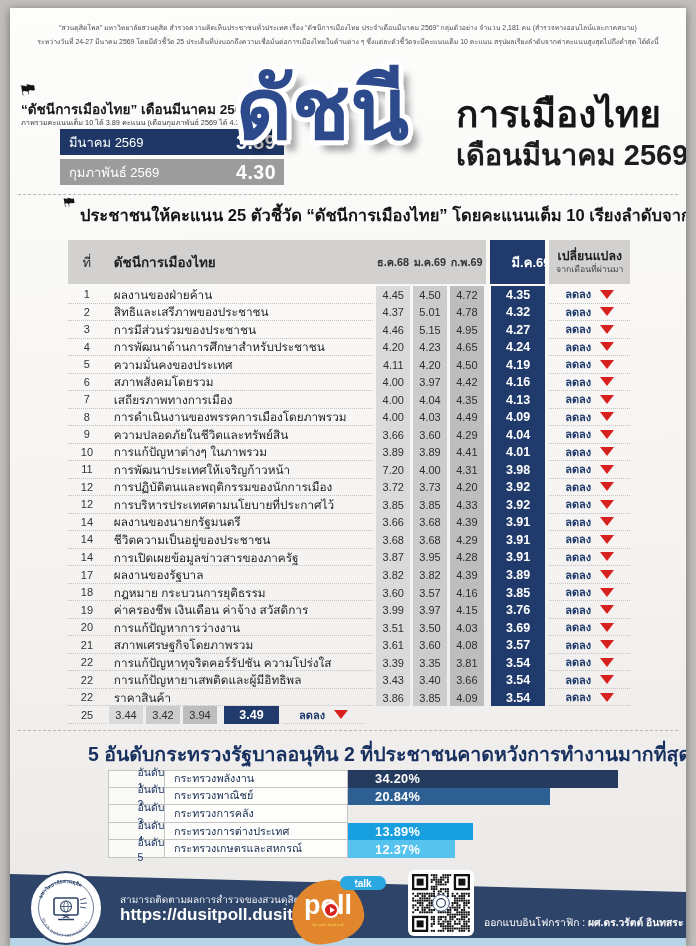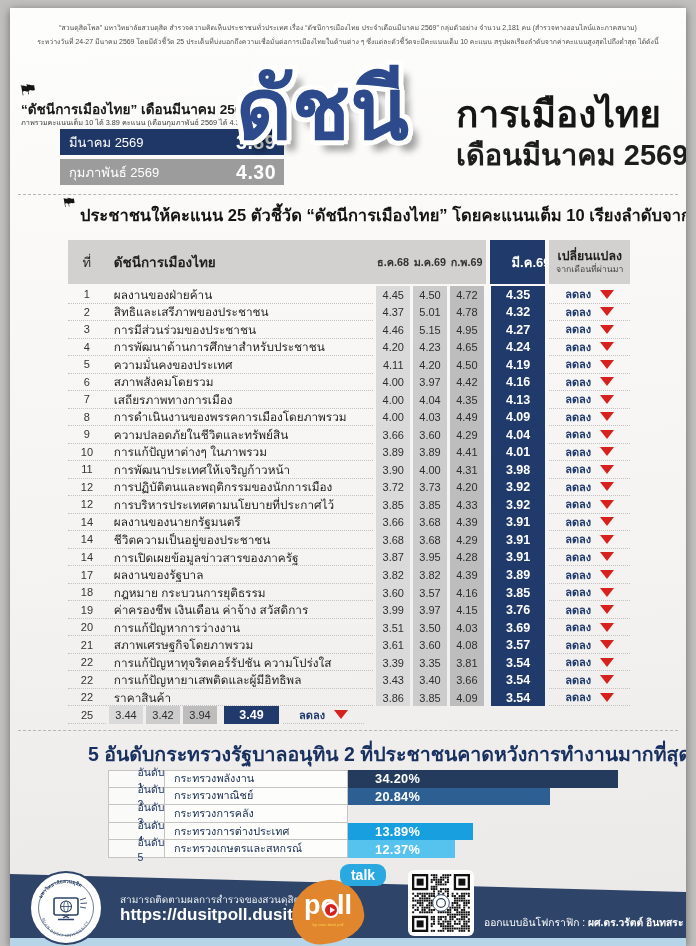--- a/index.html
+++ b/index.html
@@ -89,22 +89,22 @@
   .poll-logo{position:absolute;left:282px;top:856px;width:100px;height:86px;}
   .blob{position:absolute;left:0;top:16px;width:72px;height:64px;background:#e2862e;
     border-radius:53% 47% 62% 38% / 55% 58% 42% 45%;transform:rotate(-4deg);}
   .poll-word{position:absolute;left:0;top:26px;width:72px;text-align:center;
     font-size:27px;font-weight:800;color:#fff;letter-spacing:0;}
   .poll-sub{position:absolute;left:0;top:58px;width:72px;text-align:center;font-size:4px;color:#f7d14b;}
   .play-dot{position:absolute;left:31px;top:38px;width:12px;height:12px;background:#d7211e;
     border:2px solid #fff;border-radius:50%;}
   .play-dot::after{content:"";position:absolute;left:4.5px;top:3px;width:0;height:0;
     border-left:5px solid #fff;border-top:3px solid transparent;border-bottom:3px solid transparent;}
-  .talk-bubble{position:absolute;left:48px;top:0;width:46px;height:22px;background:#2aa9e1;border-radius:9px;
-    display:flex;align-items:center;justify-content:center;color:#fff;font-size:14px;font-weight:bold;}
+  .talk-bubble{position:absolute;left:48px;top:12px;width:46px;height:14px;background:#2aa9e1;border-radius:9px;
+    display:flex;align-items:center;justify-content:center;color:#fff;font-size:10px;font-weight:bold;}
   .talk-bubble::after{content:"";position:absolute;left:8px;bottom:-6px;
     border:6px solid transparent;border-top-color:#2aa9e1;border-right-width:9px;border-left-width:1px;}
   .qr{position:absolute;left:398px;top:862px;width:66px;height:66px;background:#fff;border-radius:6px;
     padding:4px;box-sizing:border-box;}
   .qr svg{display:block;width:100%;height:100%;}
   .credit{position:absolute;left:474px;top:906px;font-size:10.3px;color:#fff;white-space:nowrap;}
   .credit b{font-weight:bold;margin-top:12px;}
 </style>
 </head>
 <body>
@@ -268,21 +268,21 @@
           <div class="cell c-m m3">4.41</div>
           <div class="cell c-m c-m4">4.01</div>
           <div class="cell c-chg">
             <span class="chg-txt">ลดลง</span>
             <span class="tri"></span>
           </div>
         </div>
         <div class="trow">
           <div class="cell c-rank">11</div>
           <div class="cell c-name">การพัฒนาประเทศให้เจริญก้าวหน้า</div>
-          <div class="cell c-m m1">3.90</div>
+          <div class="cell c-m m1">7.20</div>
           <div class="cell c-m m2">4.00</div>
           <div class="cell c-m m3">4.31</div>
           <div class="cell c-m c-m4">3.98</div>
           <div class="cell c-chg">
             <span class="chg-txt">ลดลง</span>
             <span class="tri"></span>
           </div>
         </div>
         <div class="trow">
           <div class="cell c-rank">12</div>

